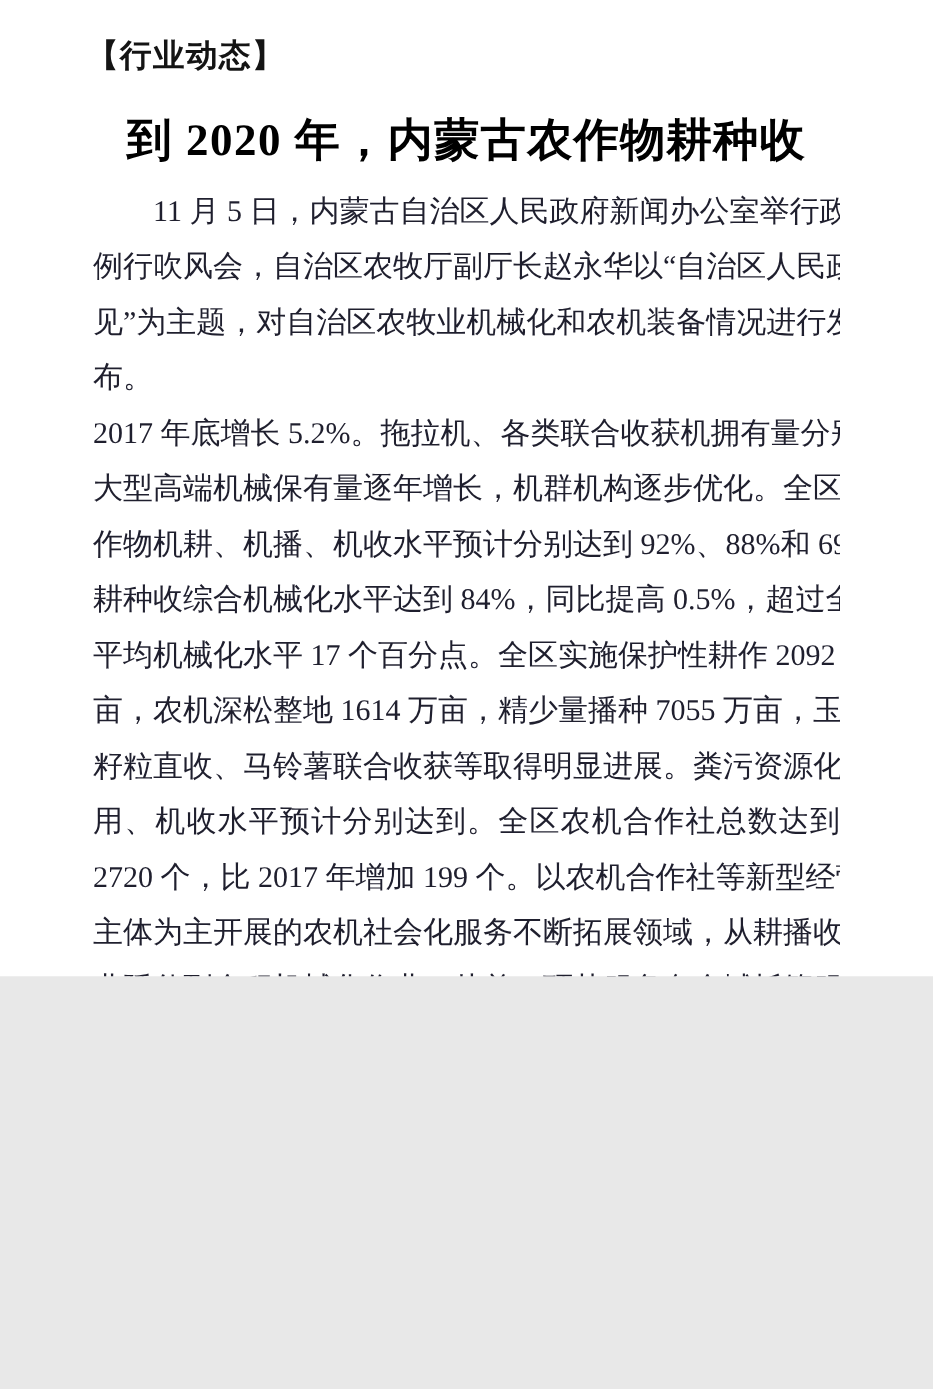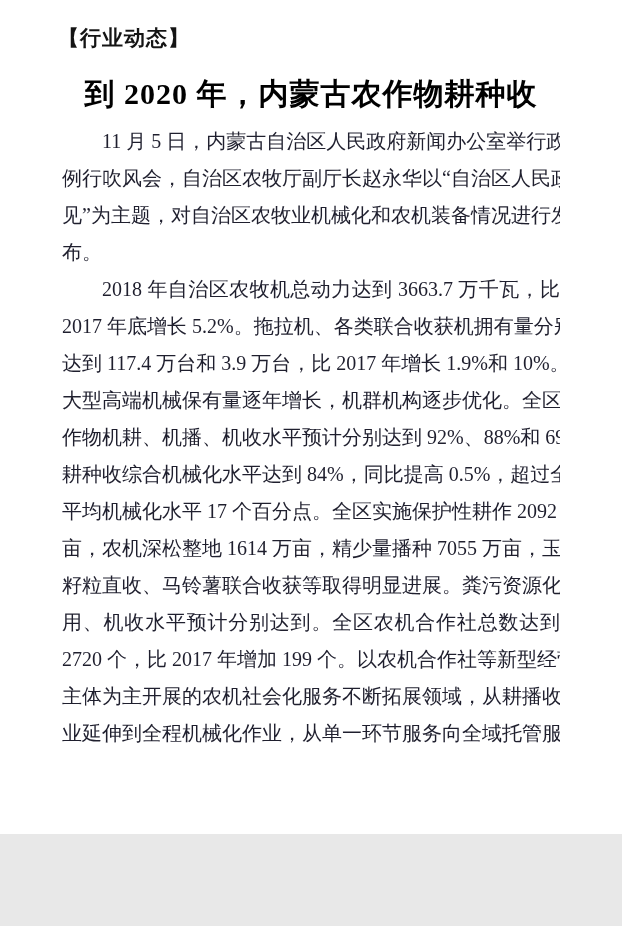--- a/index.html
+++ b/index.html
@@ -3,21 +3,21 @@
 <meta charset="utf-8">
 <style>
   html, body {
     margin: 0;
     padding: 0;
     background: #e8e8e8;
   }
   .page {
     position: relative;
     width: 622px;
-    height: 834px;
+    height: 651px;
     margin: 0 auto;
     background: #ffffff;
     font-family: "Liberation Serif", "DejaVu Serif", serif;
     color: #1f1f2e;
     overflow: hidden;
     box-sizing: border-box;
   }
   .section-label {
     margin: 24px 0 0 58px;
     font-family: "Liberation Sans", "DejaVu Sans", sans-serif;
@@ -83,23 +83,21 @@
   </div>
 
   <div class="body" id="article-body">
       <div class="para">
         <div class="line indent">11 月 5 日，内蒙古自治区人民政府新闻办公室举行政策</div>
         <div class="line">例行吹风会，自治区农牧厅副厅长赵永华以“自治区人民政</div>
         <div class="line">见”为主题，对自治区农牧业机械化和农机装备情况进行发</div>
         <div class="line last-short">布。</div>
       </div>
       <div class="para">
-        <div class="line indent">2018 年自治区农牧机总动力达到 3663.7 万千瓦，比</div>
         <div class="line">2017 年底增长 5.2%。拖拉机、各类联合收获机拥有量分别</div>
-        <div class="line">达到 117.4 万台和 3.9 万台，比 2017 年增长 1.9%和 10%。</div>
         <div class="line">大型高端机械保有量逐年增长，机群机构逐步优化。全区农</div>
         <div class="line">作物机耕、机播、机收水平预计分别达到 92%、88%和 69%，</div>
         <div class="line">耕种收综合机械化水平达到 84%，同比提高 0.5%，超过全国</div>
         <div class="line">平均机械化水平 17 个百分点。全区实施保护性耕作 2092 万</div>
         <div class="line">亩，农机深松整地 1614 万亩，精少量播种 7055 万亩，玉米</div>
         <div class="line">籽粒直收、马铃薯联合收获等取得明显进展。粪污资源化利</div>
         <div class="line">用、机收水平预计分别达到。全区农机合作社总数达到</div>
         <div class="line">2720 个，比 2017 年增加 199 个。以农机合作社等新型经营</div>
         <div class="line">主体为主开展的农机社会化服务不断拓展领域，从耕播收作</div>
         <div class="line">业延伸到全程机械化作业，从单一环节服务向全域托管服务</div>

